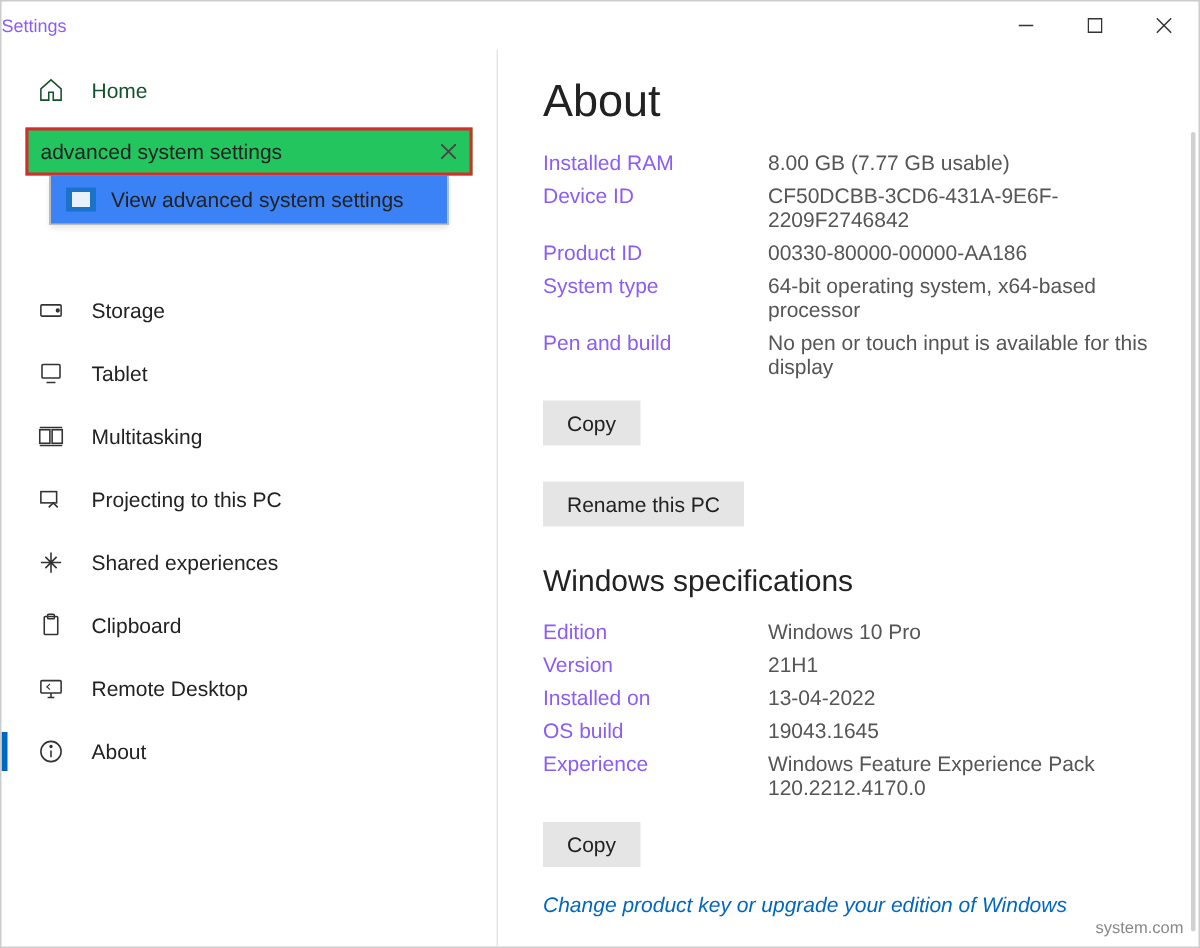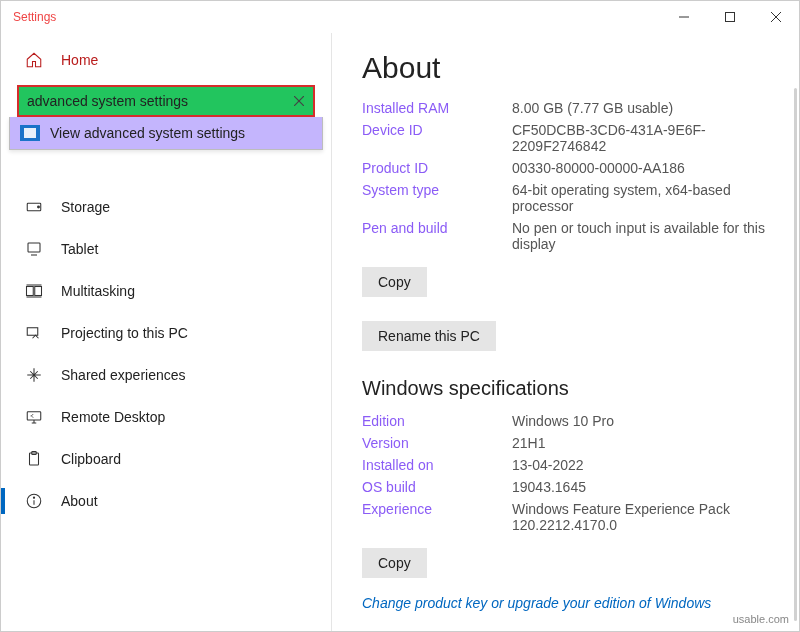--- a/index.html
+++ b/index.html
@@ -1,35 +1,35 @@
 <!DOCTYPE html>
 <html><head>
 <meta charset="utf-8">
 <style>
 * { margin: 0; padding: 0; box-sizing: border-box; font-family: "Segoe UI", -apple-system, sans-serif; }
 body { background: #fff; width: 800px; height: 632px; overflow: hidden; position: relative; border: 1px solid #ccc; }
 
-.titlebar { height: 32px; display: flex; align-items: center; padding-left: 12px; font-size: 12px; color: #ef4444; }
+.titlebar { height: 32px; display: flex; align-items: center; font-size: 12px; color: #8b5cf6; }
 .titlebar-label { flex: 1; }
 .win-controls { display: flex; }
 .win-btn { width: 46px; height: 32px; display: flex; align-items: center; justify-content: center; color: #333; cursor: default; }
 .win-btn svg { width: 10px; height: 10px; }
 
 .content { display: flex; height: calc(100% - 32px); }
 .sidebar { width: 330px; padding: 8px 0 0 0; position: relative; }
 .main { flex: 1; border-left: 1px solid #e5e5e5; padding: 18px 30px 10px 30px; position: relative; overflow: hidden; }
 
-.home-row { display: flex; align-items: center; gap: 18px; padding: 10px 24px; font-size: 14px; color: #b91c1c; }
+.home-row { display: flex; align-items: center; gap: 18px; padding: 10px 24px; font-size: 14px; color: #14532d; }
 .home-row .icn { width: 18px; display: flex; justify-content: center; }
 
 .search-wrap { margin: 6px 16px 0 16px; position: relative; }
 .search-input { width: 100%; height: 32px; border: 2px solid #d62c2c; padding: 0 30px 0 8px; font-size: 14px; outline: none; color: #222; background:#22c55e; }
 .search-clear { position: absolute; right: 6px; top: 50%; transform: translateY(-50%); width: 20px; height: 20px; display:flex; align-items:center; justify-content:center; color:#444; }
 
-.suggest { margin: 0 8px; border: 1px solid #bdbdbd; border-top: none; background: #c4b5fd; display: flex; align-items: center; gap: 10px; padding: 8px 10px; font-size: 14px; color: #222; box-shadow: 0 2px 4px rgba(0,0,0,0.1); }
+.suggest { margin: 0 32px; border: 1px solid #bdbdbd; border-top: none; background: #3b82f6; display: flex; align-items: center; gap: 10px; padding: 8px 10px; font-size: 14px; color: #222; box-shadow: 0 2px 4px rgba(0,0,0,0.1); }
 .suggest-icn { width: 20px; height: 16px; background: #1a73c9; display:flex; align-items:center; justify-content:center; }
 .suggest-icn svg { width:12px; height:10px; }
 
 .nav { margin-top: 36px; display: flex; flex-direction: column; }
 .nav-item { display: flex; align-items: center; gap: 18px; padding: 12px 24px; font-size: 14px; color: #222; position: relative; }
 .nav-item .icn { width: 18px; display:flex; justify-content:center; color: #333; }
 .nav-item.active::before { content:''; position:absolute; left:0; top:8px; bottom:8px; width:4px; background:#0067c0; }
 
 .scrollbar { position: absolute; right: 2px; top: 55px; bottom: 10px; width: 3px; background: rgba(0,0,0,0.18); border-radius: 2px; }
 
@@ -147,36 +147,36 @@
         <span class="icn">
             <svg viewBox="0 0 24 24">
               <path d="M7 7 L17 17 M17 7 L7 17 M12 3 V21 M3 12 H21"></path>
             </svg>
           </span>
         <span>Shared experiences</span>
       </div>
       <div class="nav-item">
         <span class="icn">
             <svg viewBox="0 0 24 24">
+              <rect x="6" y="4" width="12" height="16" rx="1"></rect>
+              <rect x="9" y="2" width="6" height="4" rx="1"></rect>
+            </svg>
+          </span>
+        <span>Clipboard</span>
+      </div>
+      <div class="nav-item">
+        <span class="icn">
+            <svg viewBox="0 0 24 24">
               <rect x="3" y="5" width="18" height="11" rx="1"></rect>
               <path d="M9 20 H15 M12 16 V20"></path>
               <path d="M8 10 L11 13 M11 8 L8 11" stroke-width="1"></path>
             </svg>
           </span>
         <span>Remote Desktop</span>
       </div>
-      <div class="nav-item">
-        <span class="icn">
-            <svg viewBox="0 0 24 24">
-              <rect x="6" y="4" width="12" height="16" rx="1"></rect>
-              <rect x="9" y="2" width="6" height="4" rx="1"></rect>
-            </svg>
-          </span>
-        <span>Clipboard</span>
-      </div>
       <div class="nav-item active">
         <span class="icn">
             <svg viewBox="0 0 24 24">
               <circle cx="12" cy="12" r="9"></circle>
               <line x1="12" y1="11" x2="12" y2="17"></line>
               <circle cx="12" cy="7.5" r="0.8" fill="#333"></circle>
             </svg>
           </span>
         <span>About</span>
       </div>
@@ -237,15 +237,15 @@
       <div class="kv">
           <span class="k">Experience</span>
           <span class="v">Windows Feature Experience Pack 120.2212.4170.0</span>
         </div>
     </div>
 
     <button class="btn">Copy</button>
 
     <a class="link">Change product key or upgrade your edition of Windows</a>
 
-    <div class="watermark">usable.com</div>
+    <div class="watermark">system.com</div>
   </div>
 </div>
 
 </body></html>

